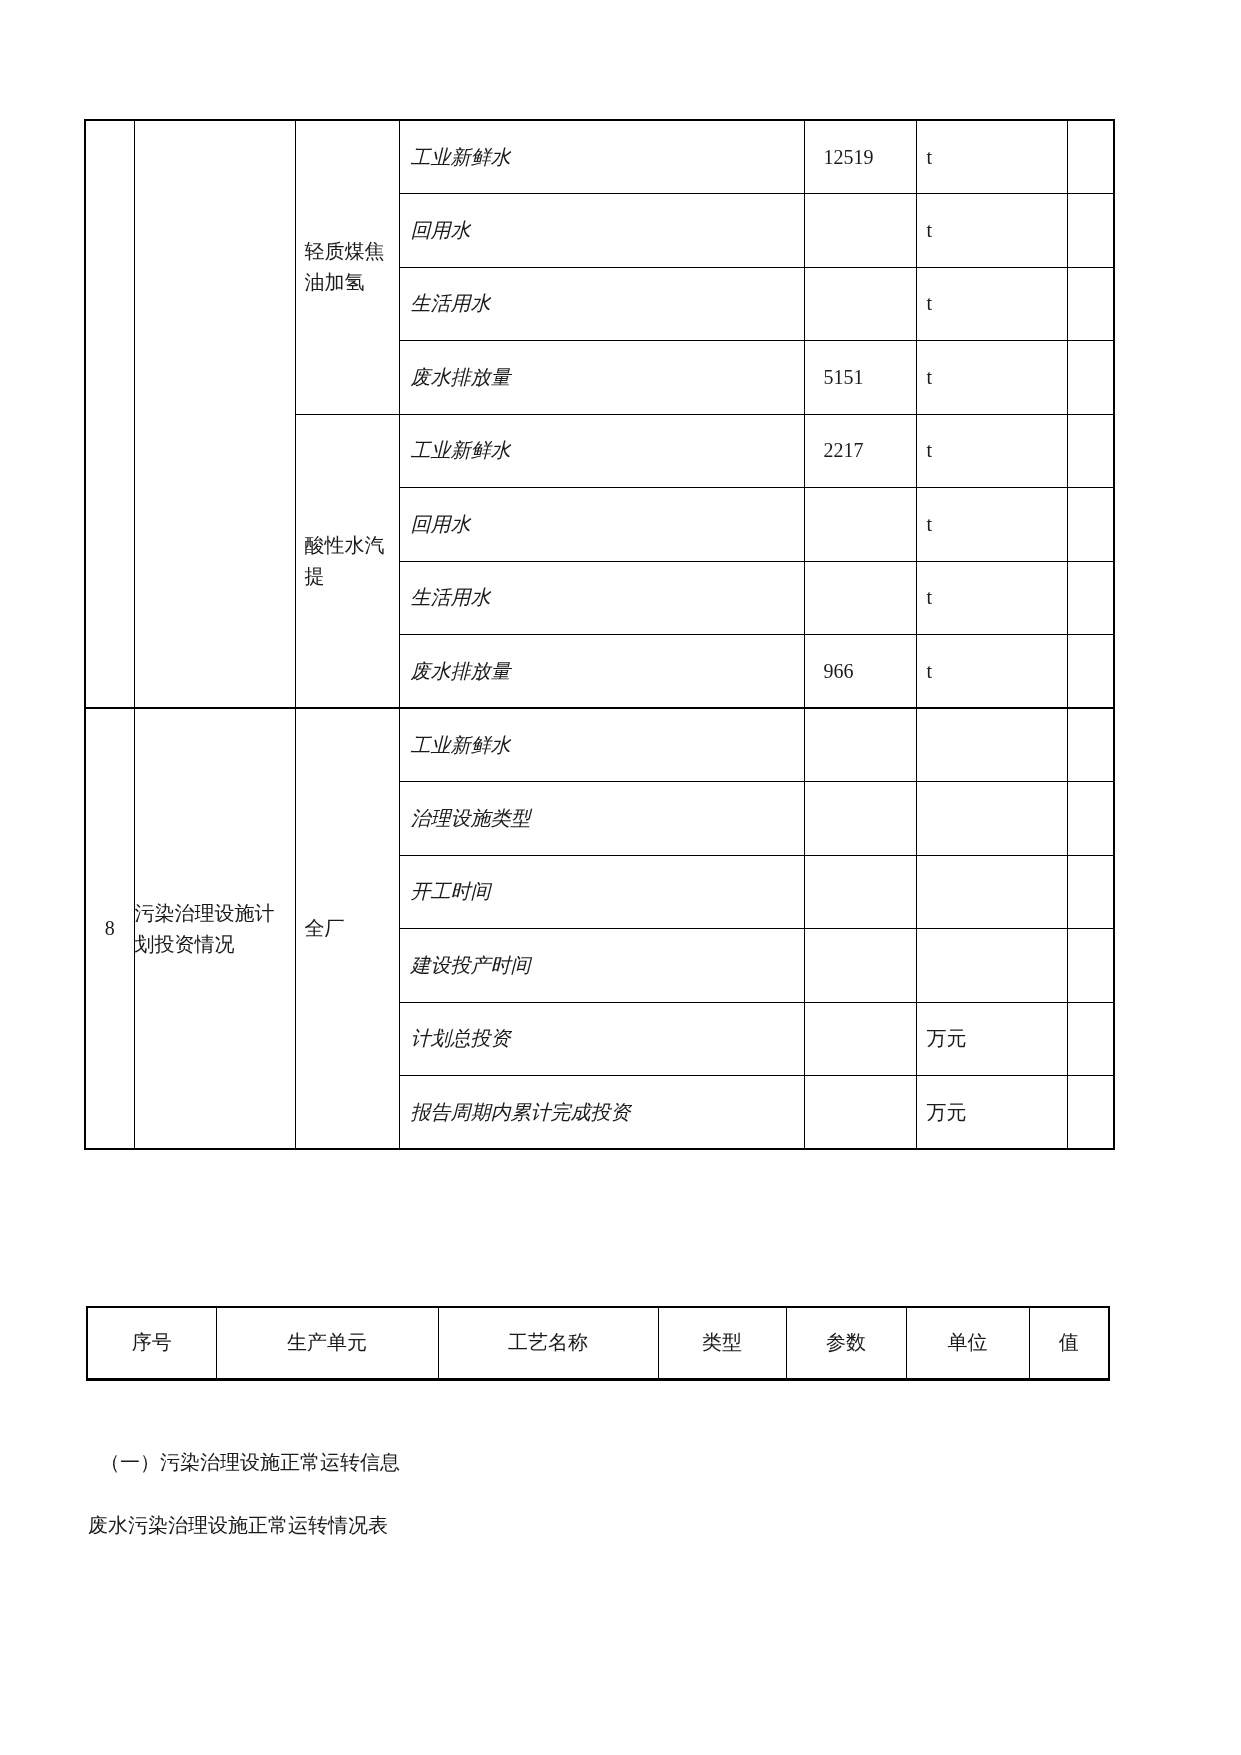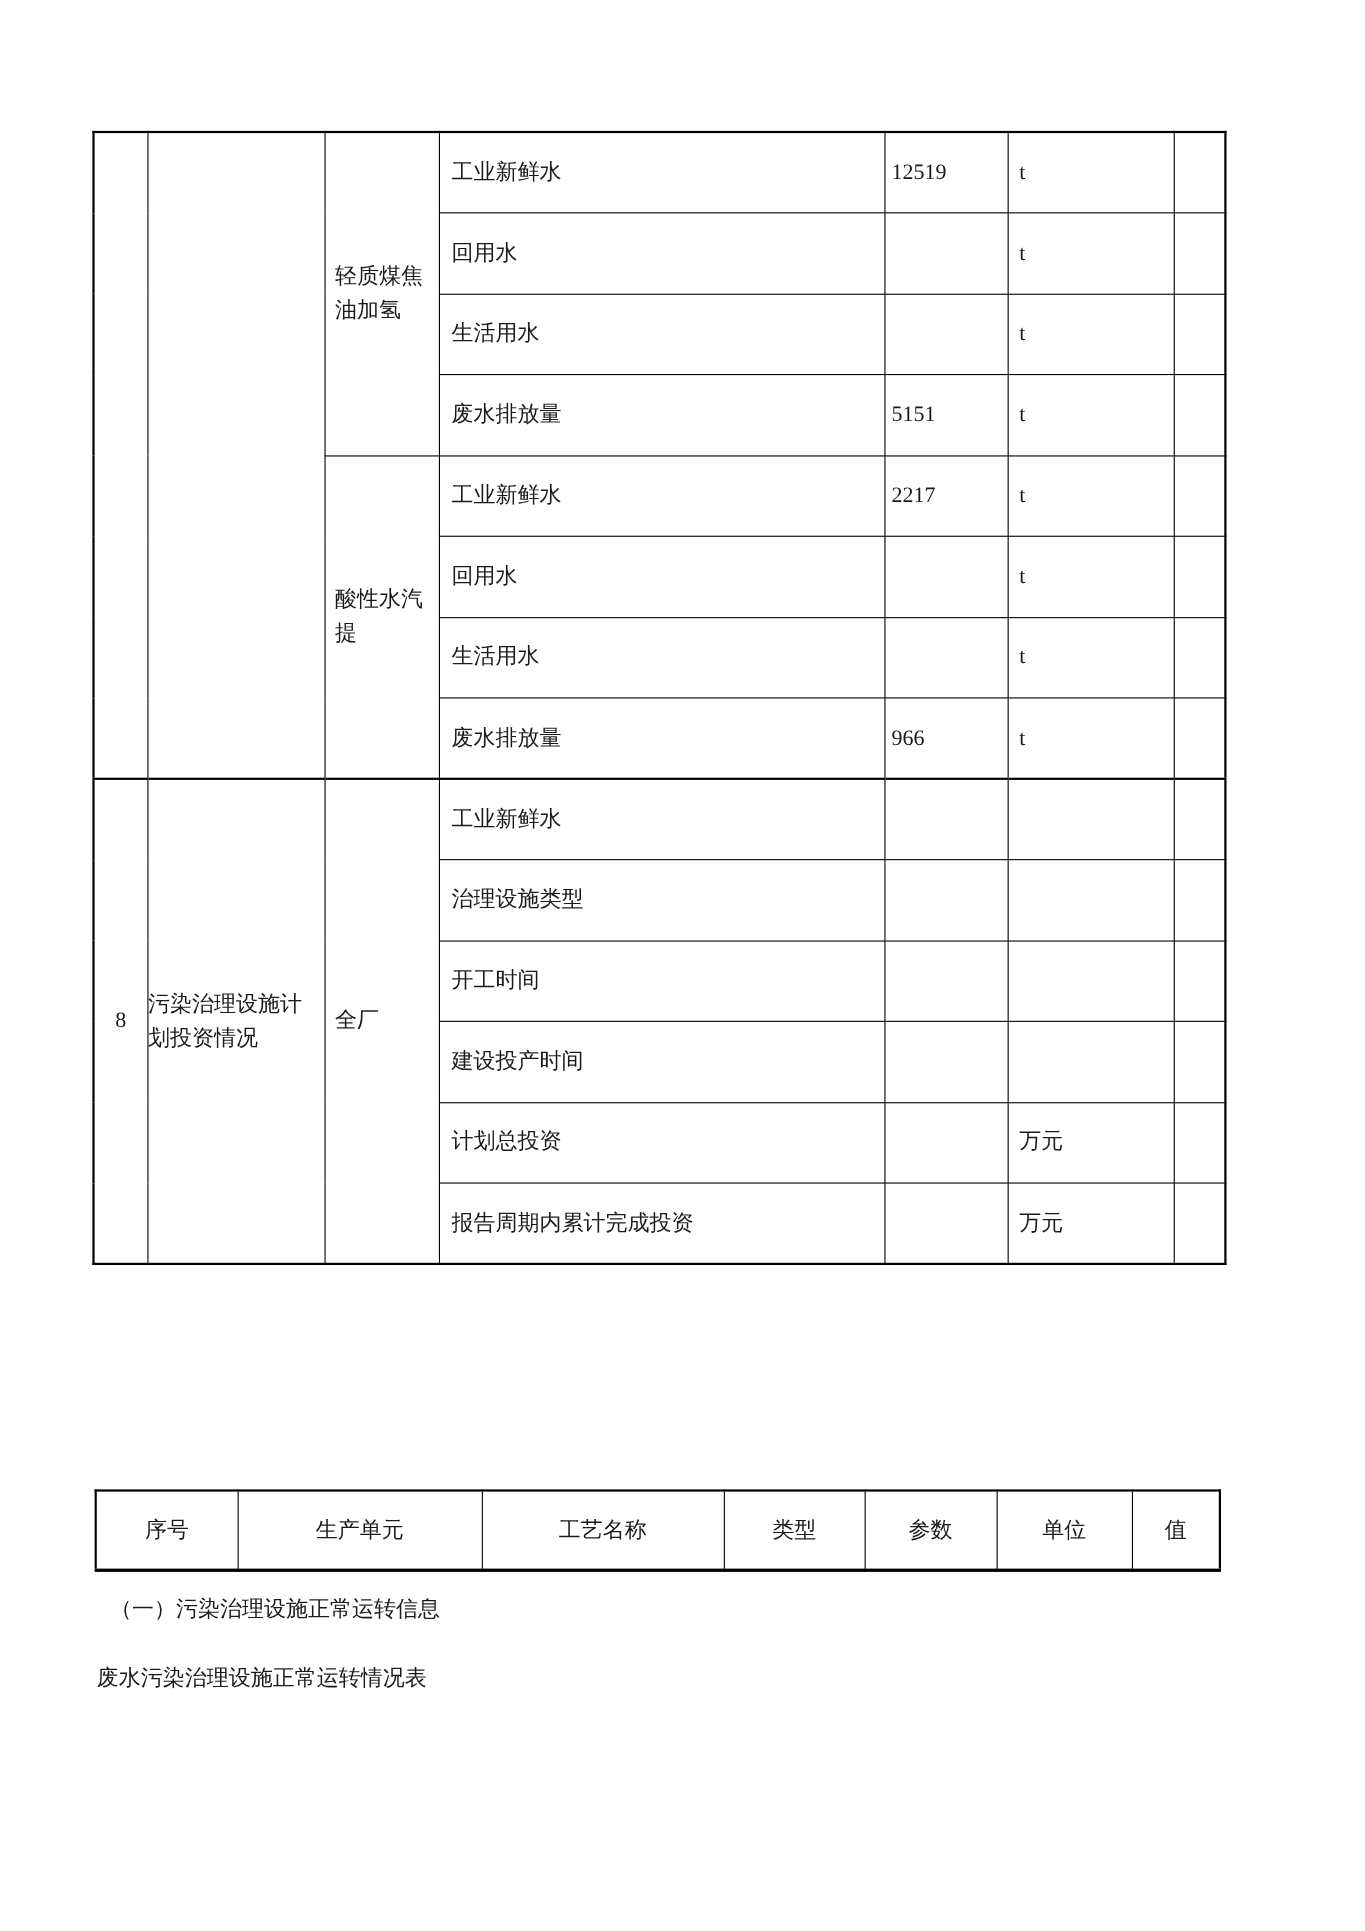--- a/index.html
+++ b/index.html
@@ -19,40 +19,40 @@
     vertical-align:middle;
     font-size:20px;
     line-height:1.55;
     height:73.5px;
     overflow:hidden;
   }
   #t1 tr.section-start td { border-top:2px solid #000; }
   td.c-seq   { text-align:center; }
   td.c-punit { padding-right:12px; }
   td.c-group { padding-left:9px;  padding-right:4px; }
-  td.c-param { padding-left:11px; padding-right:4px; }
-  td.c-val   { padding-left:6px;  padding-right:4px; }
+  td.c-param { padding-left:11px; padding-right:4px;font-style:italic; }
+  td.c-val   { padding-left:19px;  padding-right:4px; }
   td.c-unit  { padding-left:10px; padding-right:4px; }
   td.c-extra { }
 
   
   .caption {
     position:absolute; left:84px; top:1238px; width:1029px;
     text-align:center; font-size:20px;
   }
 
   
   #t2 { position:absolute; left:86px; top:1306px; width:1022px; border:2px solid #000; }
   #t2 td {
     border:1.5px solid #000;
     height:72px;
     text-align:center; vertical-align:middle;
     font-size:20px; font-weight:normal;
   }
-  #t2 { border-bottom-width:3px;margin-top:48px; }
+  #t2 { border-bottom-width:3px; }
 
   
   .heading {
     position:absolute; left:92px; top:1384px;
     font-family:"Liberation Sans","DejaVu Sans",sans-serif;
     font-weight:bold; font-size:25px; color:#111;
   }
   .heading .num { letter-spacing:4px; margin-right:6px; }
   .para1 { position:absolute; left:100px; top:1449px; font-size:20px; }
   .para2 { position:absolute; left:88px;  top:1512px; font-size:20px; }

